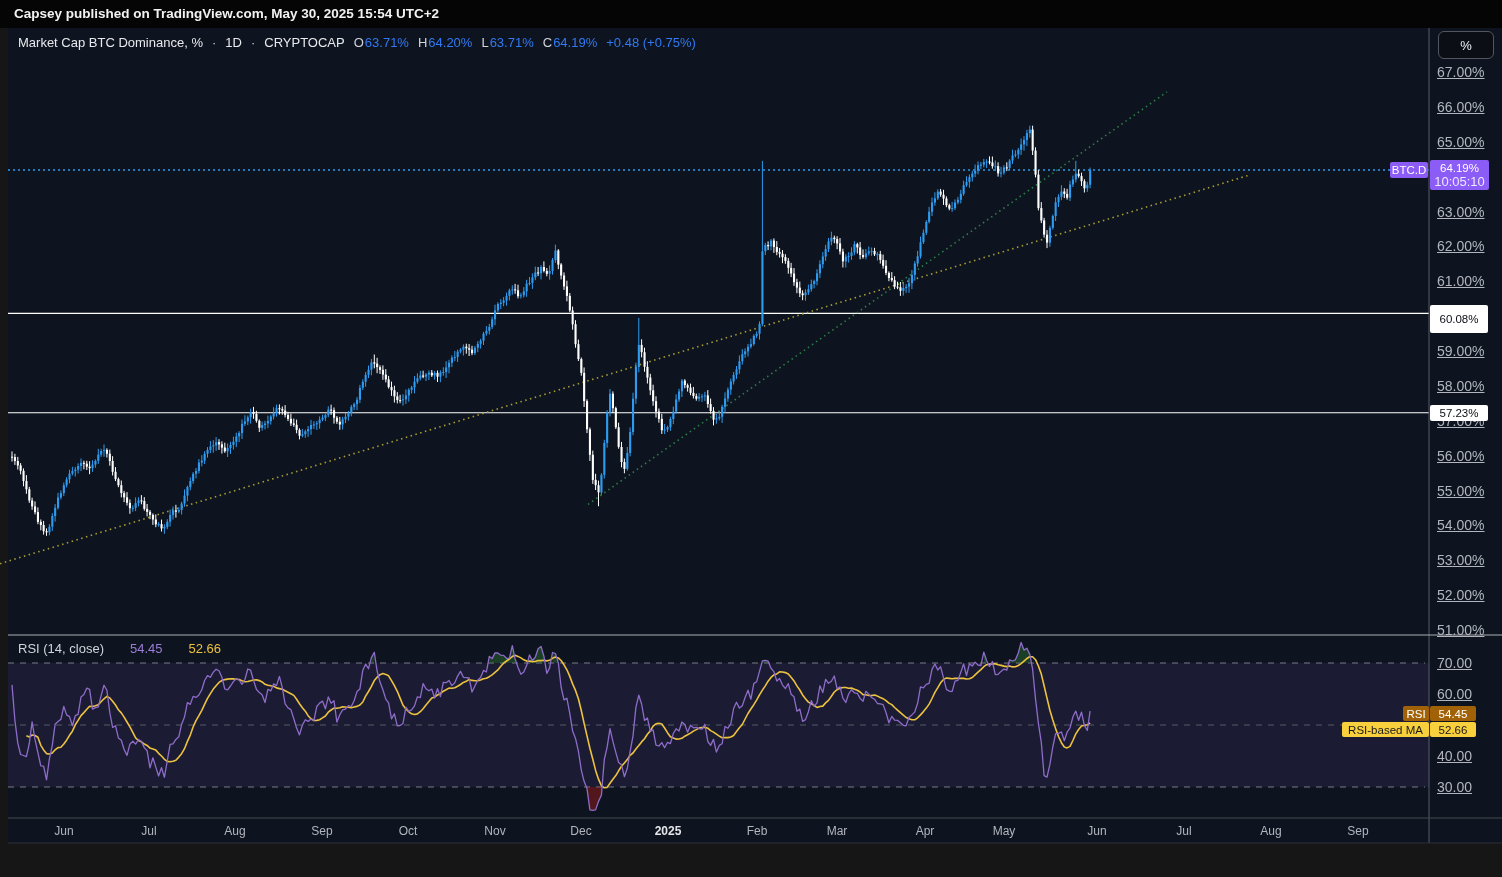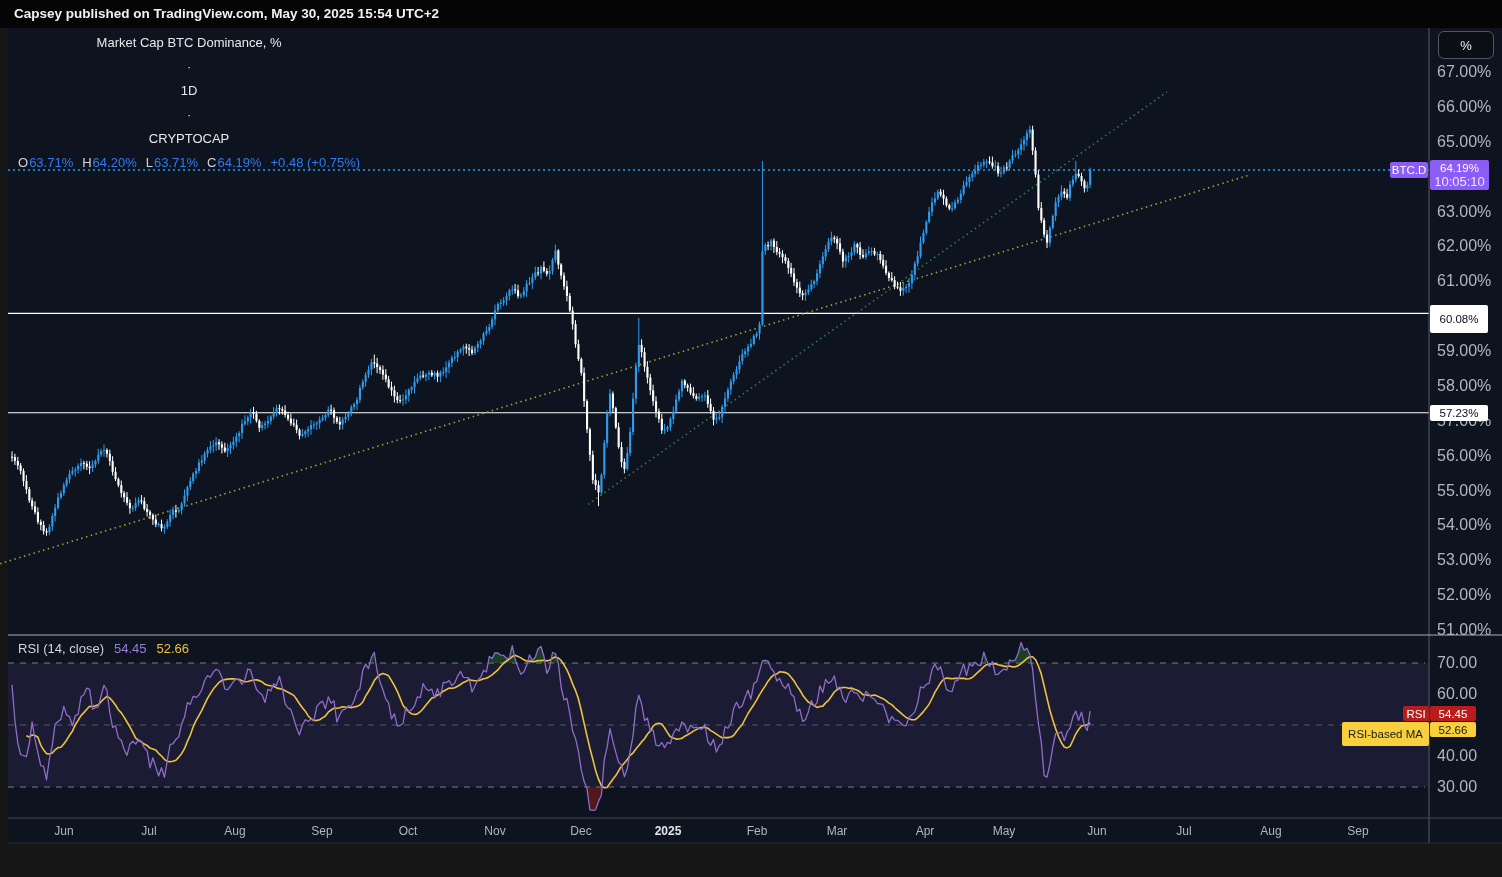--- a/index.html
+++ b/index.html
@@ -4,39 +4,39 @@
 <style>
   html,body{margin:0;padding:0;background:#161616;}
   .stage{position:relative;width:1502px;height:877px;background:#161616;overflow:hidden;
          font-family:"Liberation Sans",sans-serif;-webkit-font-smoothing:antialiased;}
   .abs{position:absolute;}
   .topbar{left:0;top:0;width:1502px;height:28px;background:#050505;}
   .attribution{left:14px;top:6px;font-size:13.5px;font-weight:700;color:#f2f2f2;white-space:nowrap;}
   .chartbg{left:8px;top:28px;width:1494px;height:815px;background:#0e141f;}
   .footer{left:0;top:843px;width:1502px;height:34px;background:#1b1b1b;}
   svg.layer{left:0;top:0;width:1502px;height:877px;pointer-events:auto;}
-  .legend-row{left:18px;top:35px;display:flex;align-items:center;gap:9px;font-size:13px;color:#e8e9ed;white-space:nowrap;flex-direction:column;}
+  .legend-row{left:18px;top:35px;display:flex;align-items:center;gap:9px;font-size:13px;color:#e8e9ed;white-space:nowrap;}
   .ohlc-group{display:flex;gap:9px;}
   .ohlc-item{display:flex;gap:1px;}
   .ohlc-letter{color:#d1d4dc;}
   .ohlc-value{color:#3179f2;}
   .legend-change{color:#3179f2;}
-  .rsi-legend{left:18px;top:641px;display:flex;align-items:flex-end;gap:10px;font-size:13px;white-space:nowrap;}
+  .rsi-legend{left:18px;top:641px;display:flex;align-items:flex-end;gap:26px;font-size:13px;white-space:nowrap;}
   .rsi-title{color:#d1d4dc;}
   .rsi-val{color:#9b7dd6;}
   .ma-val{color:#edc23f;}
   .unit-btn{left:1438px;top:31px;width:54px;height:26px;border:1px solid #53565e;border-radius:6px;
             background:#0b0e14;color:#eef0f3;font-size:13px;display:flex;align-items:center;justify-content:center;}
-  .axis-label{color:#b2b5be;font-size:16px;transform:translateY(-50%);left:1437px;white-space:nowrap;}
+  .axis-label{color:#b2b5be;font-size:14px;transform:translateY(-50%);left:1437px;white-space:nowrap;text-decoration:underline;}
   .time-label{color:#b2b5be;font-size:12px;transform:translateX(-50%);top:824px;white-space:nowrap;}
   .time-label.bold{color:#e3e5e9;font-weight:700;}
   .badge{font-size:11.5px;display:flex;align-items:center;justify-content:center;border-radius:2px;white-space:nowrap;}
   .badge-blue{background:#8b5cf6;color:#fff;}
   .badge-white{background:#ffffff;color:#0b0e14;}
-  .badge-purple{background:#b91c1c;color:#fff;}
+  .badge-purple{background:#a16207;color:#fff;}
   .badge-yellow{background:#f8cf3d;color:#1b1b1b;}
   .price-badge{left:1430px;top:160px;width:59px;height:30px;flex-direction:column;line-height:13px;}
   .price-badge .cd{color:rgba(255,255,255,0.85);font-size:13px;}
   .brand{left:14px;top:849px;display:flex;align-items:center;gap:8px;color:#d6d8dc;font-size:16px;font-weight:600;}
 </style>
 </head>
 <body>
 
 <div class="stage">
 
@@ -530,17 +530,17 @@
     </div>
 
   <div class="abs badge badge-blue" style="left:1390px;top:162px;width:38px;height:16px;">BTC.D</div>
   <div class="abs badge badge-blue price-badge">
     <span>64.19%</span>
     <span class="cd">10:05:10</span>
   </div>
 
   <div class="abs badge badge-purple" style="left:1403px;top:706px;width:26px;height:15px;">RSI</div>
   <div class="abs badge badge-purple" style="left:1430px;top:706px;width:46px;height:15px;">54.45</div>
-  <div class="abs badge badge-yellow" style="left:1342px;top:722px;width:87px;height:24px;">RSI-based MA</div>
+  <div class="abs badge badge-yellow" style="left:1342px;top:722px;width:87px;height:15px;">RSI-based MA</div>
   <div class="abs badge badge-yellow" style="left:1430px;top:722px;width:46px;height:15px;">52.66</div>
 
 
 </div>
 
 </body></html>

